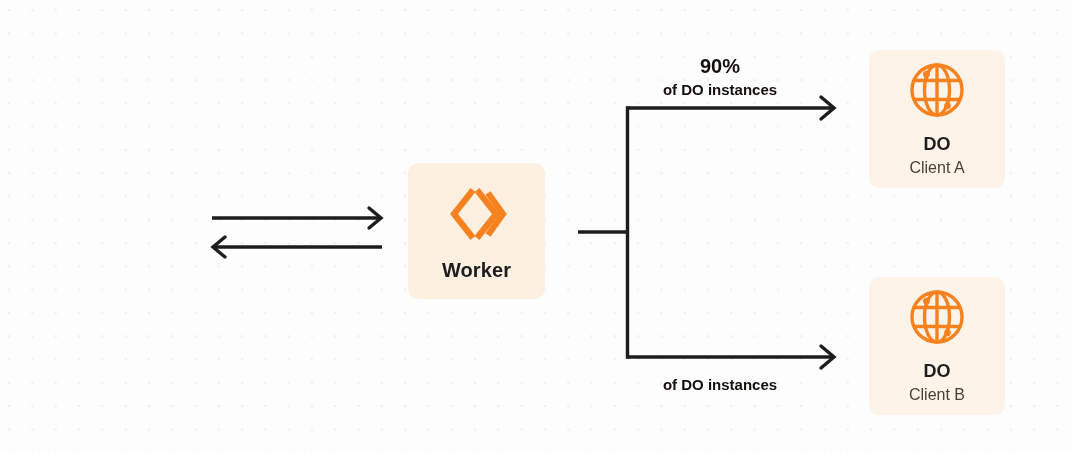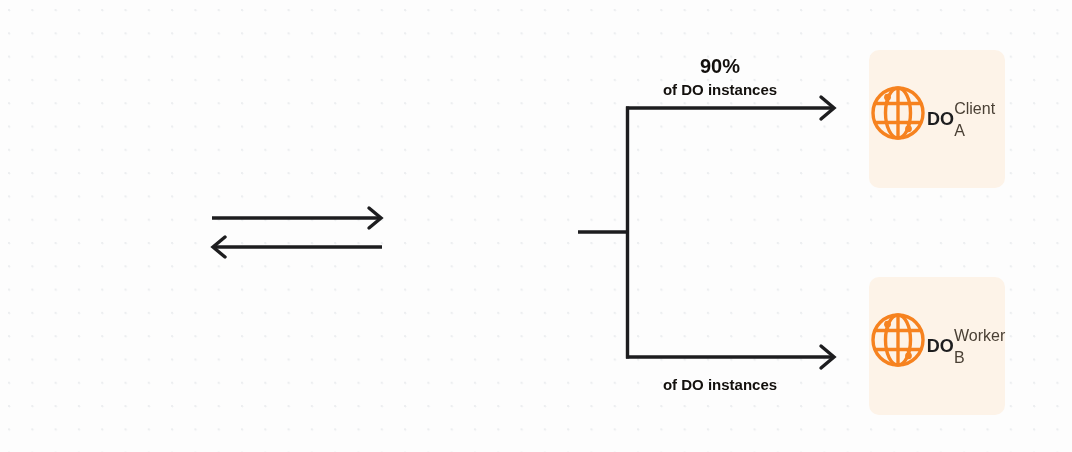--- a/index.html
+++ b/index.html
@@ -26,20 +26,21 @@
     background-position: 8px 9px;
     overflow: hidden;
   }
 
   
   .node {
     position: absolute;
     box-sizing: border-box;
     border-radius: 10px;
     display: flex;
+    flex-direction: column;
     align-items: center;
     justify-content: center;
   }
 
   #client-node {
     left: 42px;
     top: 166px;
     width: 143px;
     height: 134px;
     background-color: #f4f5f7;
@@ -154,20 +155,33 @@
       <polyline points="821,97 834,108 821,119" fill="none" stroke="#1d1d1f" stroke-width="3.4" stroke-linecap="round" stroke-linejoin="miter"></polyline>
     </g>
 
     <g>
       <line x1="626" y1="357" x2="833" y2="357" stroke="#1d1d1f" stroke-width="3.4" stroke-linecap="butt"></line>
       <polyline points="821,346 834,357 821,368" fill="none" stroke="#1d1d1f" stroke-width="3.4" stroke-linecap="round" stroke-linejoin="miter"></polyline>
     </g>
   </svg>
 
 
+  <div class="node" id="worker-node">
+    <span class="worker-icon">
+      <svg width="62" height="62" viewBox="0 0 62 62" aria-hidden="true">
+
+        <polyline points="27,7 8,31 27,55" fill="none" stroke="#f6821f" stroke-width="6.2" stroke-linecap="butt" stroke-linejoin="miter"></polyline>
+
+        <polyline points="31,7 50,31 31,55" fill="none" stroke="#f6821f" stroke-width="6.2" stroke-linecap="butt" stroke-linejoin="miter"></polyline>
+
+        <polyline points="42,10 57,31 42,52" fill="none" stroke="#f6821f" stroke-width="6.2" stroke-linecap="butt" stroke-linejoin="miter"></polyline>
+      </svg>
+    </span>
+    <span class="worker-label">Worker</span>
+  </div>
 
   <div class="node do-node" id="do-a-node">
     <span class="do-icon">
       <svg width="58" height="58" viewBox="0 0 58 58" aria-hidden="true">
         <g fill="none" stroke="#f6821f" stroke-width="3.4">
           <circle cx="29" cy="29" r="25"></circle>
           <ellipse cx="29" cy="29" rx="12.5" ry="25"></ellipse>
           <line x1="29" y1="4" x2="29" y2="54"></line>
           <line x1="5.2" y1="19.5" x2="52.8" y2="19.5"></line>
           <line x1="5.2" y1="38.5" x2="52.8" y2="38.5"></line>
@@ -197,21 +211,21 @@
         </g>
         <g stroke="#f6821f" stroke-width="3.4" fill="#f6821f">
           <line x1="18.5" y1="19.5" x2="18.5" y2="14.5" stroke-linecap="round"></line>
           <circle cx="18.5" cy="13.2" r="3.4" stroke="none"></circle>
           <line x1="39.5" y1="38.5" x2="39.5" y2="43.5" stroke-linecap="round"></line>
           <circle cx="39.5" cy="44.8" r="3.4" stroke="none"></circle>
         </g>
       </svg>
     </span>
     <span class="do-title">DO</span>
-    <span class="do-sub">Worker B</span>
+    <span class="do-sub">Client B</span>
   </div>
 
   <div class="edge-label" id="label-top">
     <span class="pct">90%</span>
     <span class="desc">of DO instances</span>
   </div>
 
   <div class="edge-label" id="label-bottom">
     <span class="desc">of DO instances</span>
   </div>

